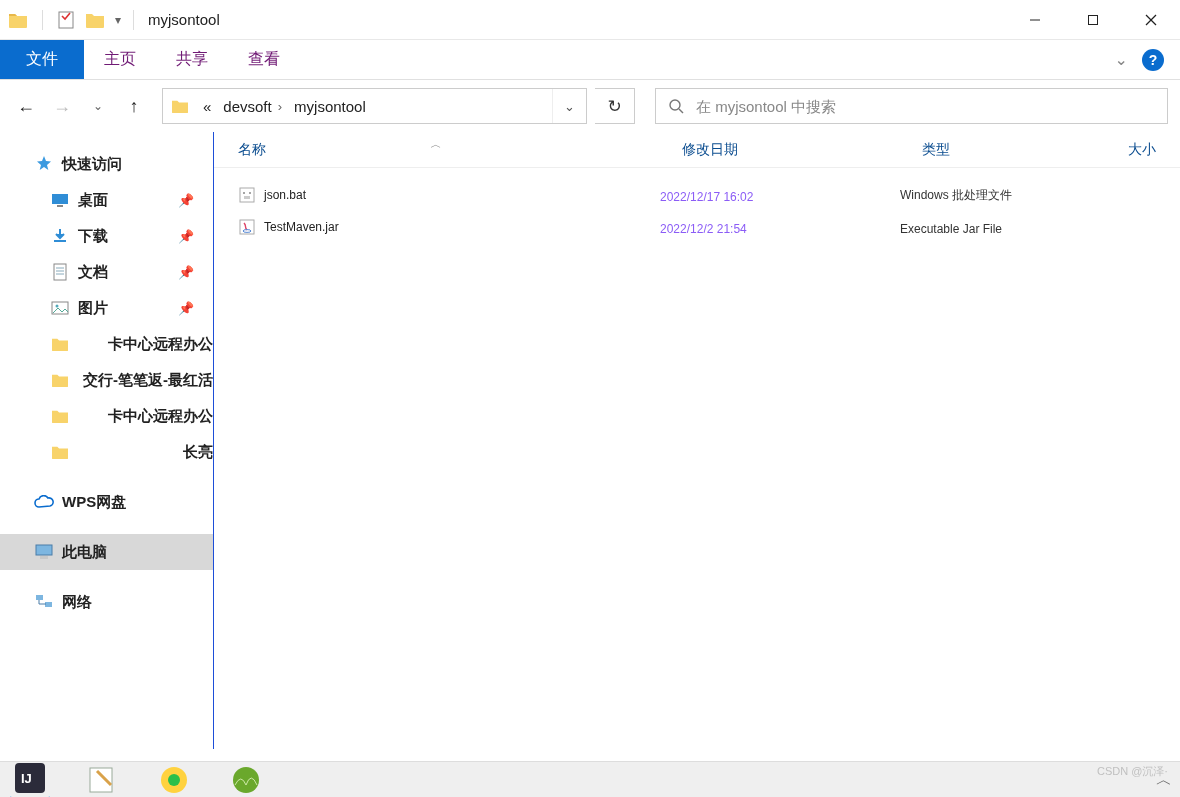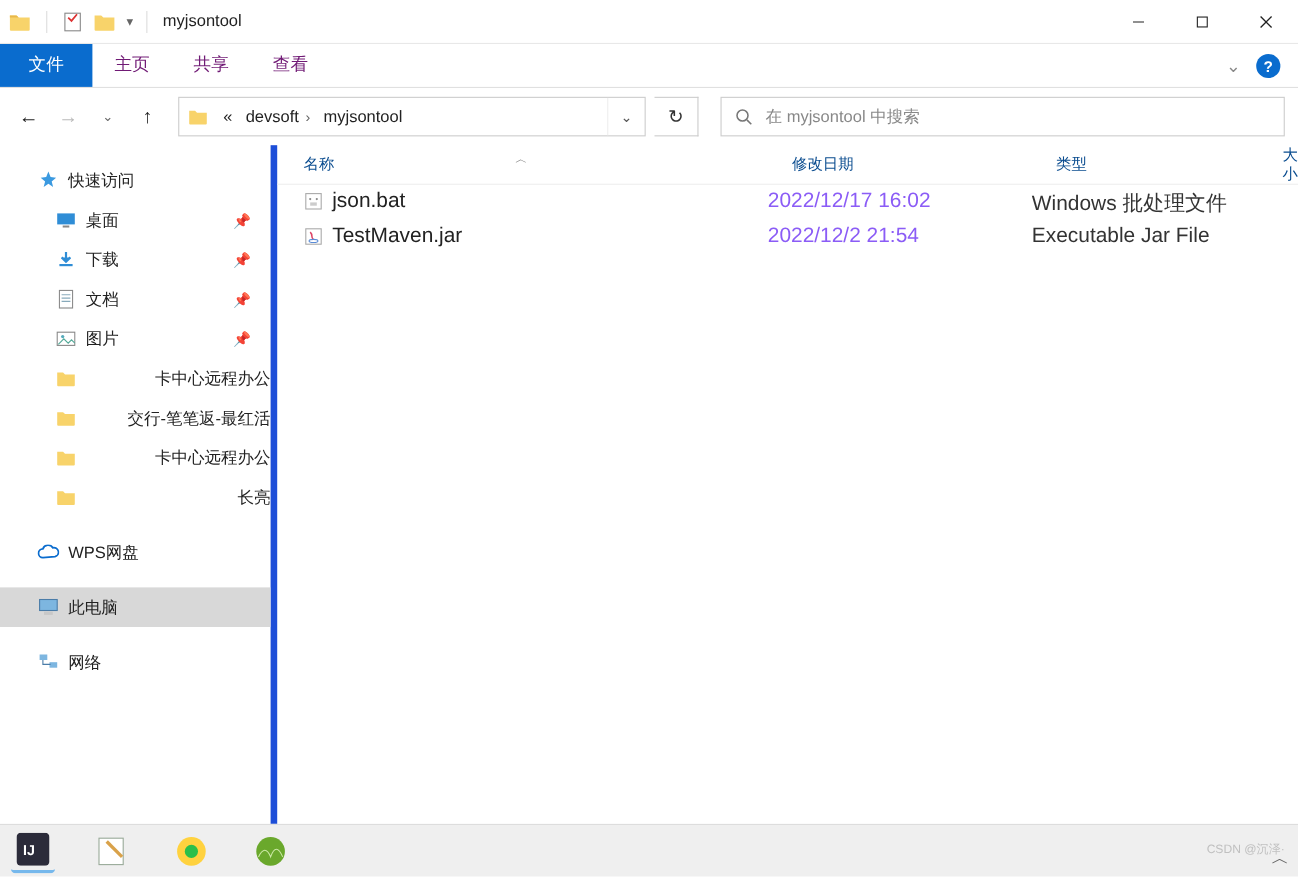--- a/index.html
+++ b/index.html
@@ -31,46 +31,46 @@
 .addressbar .sep-chev { color: #666; font-size: 13px; }
 .addressbar .dd { margin-left: auto; width: 34px; height: 100%; display: flex; align-items: center; justify-content: center; border-left: 1px solid #eee; cursor: pointer; }
 .refresh { width: 40px; height: 36px; border: 1px solid #ccc; border-left: none; display: flex; align-items: center; justify-content: center; cursor: pointer; font-size: 17px; color: #333; }
 .searchbox { flex: 1; height: 36px; border: 1px solid #ccc; display: flex; align-items: center; margin-left: 12px; }
 .searchbox .mag { margin: 0 12px; color: #666; }
 .searchbox input { border: none; outline: none; flex: 1; font-size: 15px; color: #333; background: transparent; }
 .searchbox input::placeholder { color: #888; }
 
 
 .mainarea { display: flex; height: calc(797px - 40px - 40px - 52px - 48px); }
-.sidebar { width: 252px; border-right: 6px solid #1d4ed8; overflow: hidden; padding-top: 14px; }
+.sidebar { width: 214px; border-right: 1px solid #1d4ed8; overflow: hidden; padding-top: 14px; font-weight: bold; }
 .tree-group { margin-bottom: 14px; }
 .tree-item { display: flex; align-items: center; height: 36px; padding-left: 34px; font-size: 15px; color: #222; cursor: pointer; position: relative; }
 .tree-item.child { padding-left: 50px; justify-content: space-between; }
 .tree-item.selected { background: #d8d8d8; }
 .tree-item .pin { margin-left: auto; margin-right: 18px; color: #888; font-size: 13px; }
 .tree-item .ico { width: 20px; margin-right: 8px; display: inline-flex; justify-content: center; }
 
 .content { flex: 1; }
 .col-headers { display: flex; height: 36px; align-items: center; border-bottom: 1px solid #eee; }
 .col-headers .col { font-size: 14px; color: #0a4c8f; padding-left: 24px; cursor: pointer; }
 .col-name { width: 444px; position: relative; }
 .col-date { width: 240px; }
 .col-type { width: 206px; }
 .col-size { flex: 1; }
 .sort-ind { position: absolute; left: 50%; top: -4px; transform: translateX(-50%); color: #888; font-size: 11px; }
 
 .file-rows { padding-top: 4px; }
-.file-row { display: flex; height: 32px; align-items: flex-start; font-size: 19px; color: #222; cursor: pointer; }
+.file-row { display: flex; height: 32px; align-items: flex-end; font-size: 12px; color: #222; cursor: pointer; }
 .file-row .cell-name { width: 444px; padding-left: 24px; display: flex; align-items: center; gap: 8px; }
 .file-row .cell-date { width: 240px; padding-left: 2px; color: #8b5cf6; }
 .file-row .cell-type { width: 206px; padding-left: 2px; color: #333; }
 .file-ico { width: 18px; height: 18px; display: inline-flex; align-items: center; justify-content: center; }
 
 
-.taskbar { position: absolute; left: 0; right: 0; bottom: 0; height: 48px; background: #efefef; display: flex; align-items: center; padding-left: 10px; gap: 32px; border-top: 1px solid #ddd; }
+.taskbar { position: absolute; left: 0; right: 0; bottom: 0; height: 36px; background: #efefef; display: flex; align-items: center; padding-left: 10px; gap: 32px; border-top: 1px solid #ddd; }
 .taskbar .tbicon { width: 40px; height: 40px; display: flex; align-items: center; justify-content: center; cursor: pointer; border-radius: 4px; }
 .taskbar .active-underline { border-bottom: 3px solid #76b8ec; }
 .watermark { position: absolute; right: 12px; bottom: 18px; font-size: 11px; color: #c0c0c0; }
 .showdt { position: absolute; right: 8px; bottom: 6px; font-size: 16px; color: #666; }
 
 
 svg { display: block; }
 </style>
 </head>
 <body>

